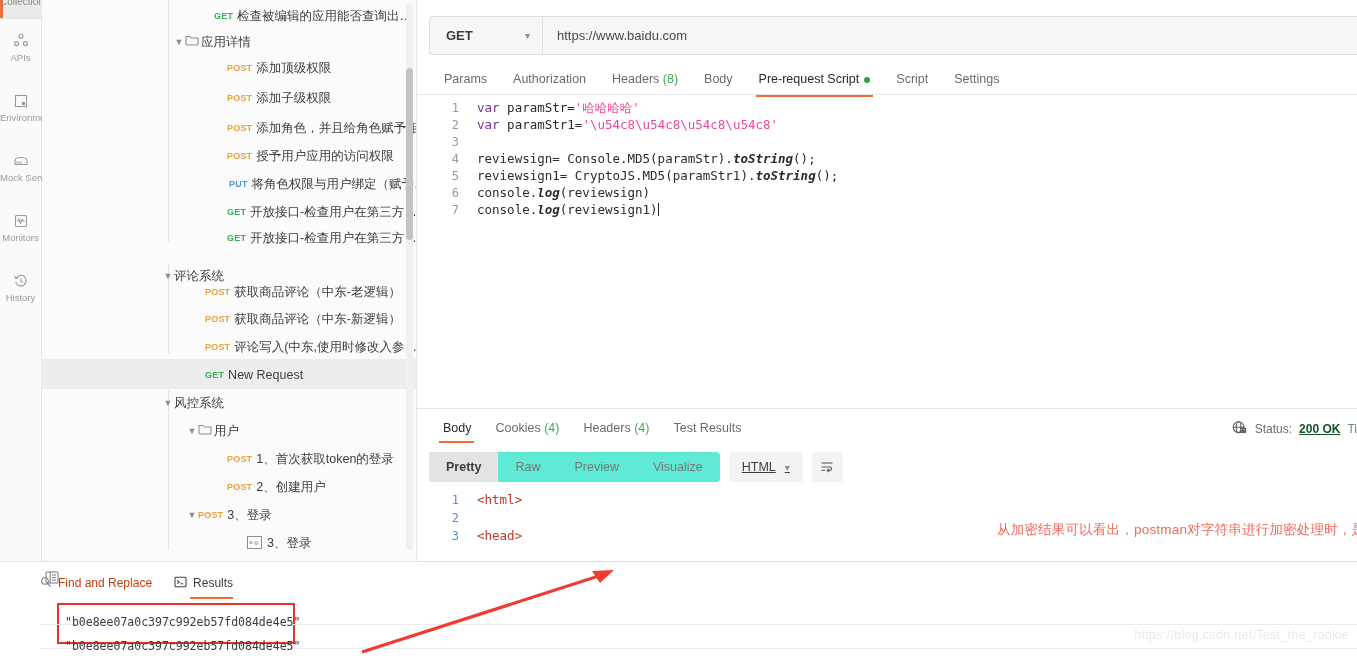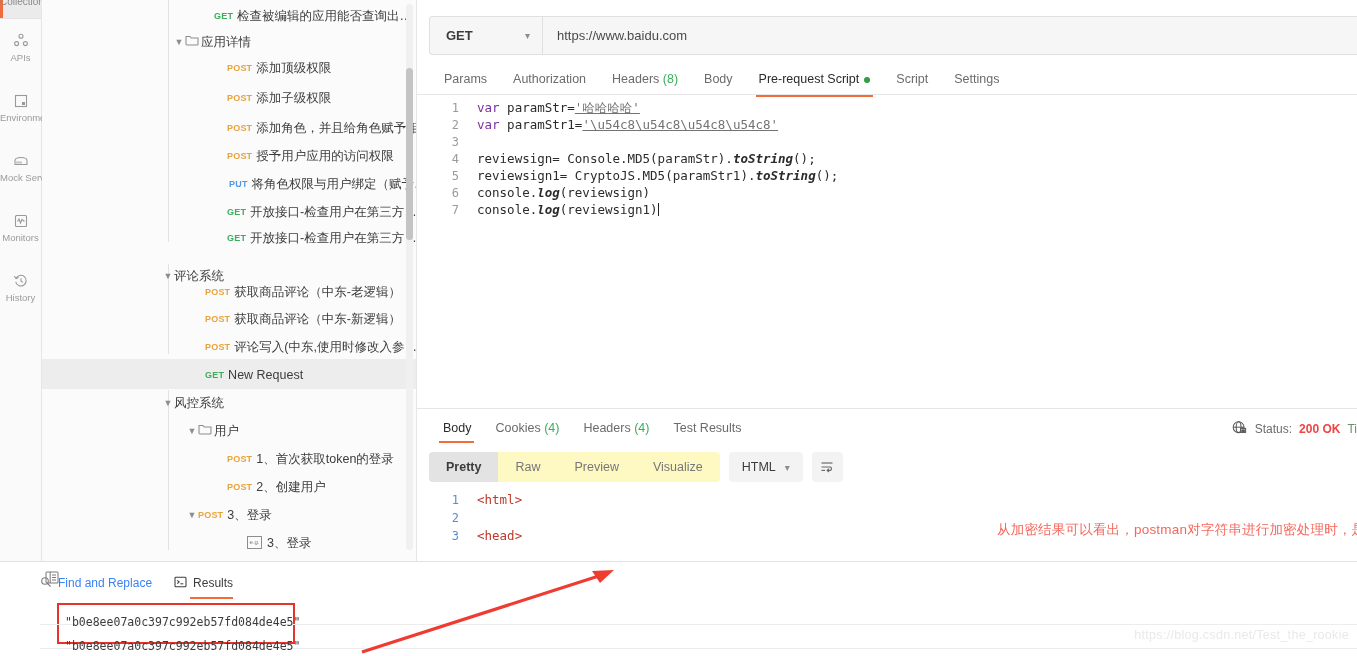--- a/index.html
+++ b/index.html
@@ -101,52 +101,52 @@
   .hrule{position:absolute;left:0;width:100%;height:1px;background:#e6e6e6;}
 
   
   .editor{position:absolute;left:12px;top:99px;width:1345px;height:300px;overflow:hidden;}
   .cline{height:17px;line-height:17px;font-family:"DejaVu Sans Mono","Liberation Mono",monospace;font-size:12.5px;white-space:pre;}
   .gut{
     display:inline-block;width:48px;text-align:right;padding-right:18px;
     box-sizing:border-box;color:#9a9a9a;font-size:12px;
   }
   .kw{color:#7b2fa0;}
-  .str{color:#737373;text-decoration:underline;}
+  .str{color:#ec4899;}
   .fn{color:#2b2b2b;font-weight:bold;font-style:italic;}
   .pl{color:#2b2b2b;text-align:right;}
   .caret{display:inline-block;width:1px;height:13px;background:#222;vertical-align:-2px;}
 
   
   .resp{position:absolute;left:0;top:409px;width:100%;height:152px;}
   .resptabs{position:absolute;left:12px;top:6px;height:26px;display:flex;}
   .resptab{
     padding:0 12px;height:26px;line-height:26px;font-size:12.5px;color:#6b6b6b;
     position:relative;cursor:pointer;white-space:nowrap;
   }
   .resptab:first-child{padding-left:14px;}
   .resptab.on{color:#2b2b2b;}
   .resptab.on:after{content:"";position:absolute;left:10px;right:10px;bottom:-2px;height:2px;background:#f26b3a;}
   .resptab .cnt{color:#3aae5a;}
 
   .status{
     position:absolute;right:0;top:10px;display:flex;align-items:center;gap:7px;
     font-size:12px;color:#6b6b6b;white-space:nowrap;
   }
-  .status .ok{color:#ef4444;font-weight:600;}
+  .status .ok{color:#14532d;font-weight:600;text-decoration:underline;}
 
   .viewbar{position:absolute;left:12px;top:43px;height:30px;display:flex;align-items:center;gap:9px;}
-  .segwrap{display:flex;background:#fef9c3;border-radius:4px;overflow:hidden;height:30px;}
+  .segwrap{display:flex;background:#5eead4;border-radius:4px;overflow:hidden;height:30px;}
   .seg{
     padding:0 17px;height:30px;line-height:30px;font-size:12.5px;color:#777;cursor:pointer;white-space:nowrap;
   }
   .seg.on{background:#e3e3e3;color:#3c3c3c;font-weight:600;}
   .fmt{
     display:flex;align-items:center;gap:9px;background:#f3f3f3;border-radius:4px;
-    height:30px;padding:0 13px;font-size:12.5px;color:#3c3c3c;cursor:pointer;
+    height:30px;padding:0 13px;font-size:12.5px;color:#3c3c3c;cursor:pointer;text-decoration:underline;
   }
   .fmt .cv{color:#8d8d8d;font-size:10px;}
   .wrapbtn{
     width:31px;height:30px;background:#f3f3f3;border-radius:4px;display:flex;
     align-items:center;justify-content:center;cursor:pointer;
   }
 
   .bodycode{position:absolute;left:12px;top:82px;width:1000px;}
   .bline{height:18px;line-height:18px;font-family:"DejaVu Sans Mono","Liberation Mono",monospace;font-size:12.5px;white-space:pre;}
   .bgut{display:inline-block;width:48px;text-align:right;padding-right:18px;box-sizing:border-box;color:#5b8ad6;font-size:12px;}
@@ -154,21 +154,21 @@
 
   
   .annot{
     position:absolute;left:580px;top:521px;font-size:13.5px;color:#f4685c;
     white-space:nowrap;letter-spacing:.2px;
   }
 
   
   .bottom{position:absolute;left:0;top:561px;width:100%;height:95px;background:#fff;border-top:1px solid #e2e2e2;}
   .btools{position:absolute;left:40px;top:8px;height:26px;display:flex;align-items:center;gap:22px;}
-  .btool{display:flex;align-items:center;gap:6px;font-size:12px;color:#3b82f6;cursor:pointer;position:relative;height:26px;}
+  .btool{display:flex;align-items:center;gap:6px;font-size:12px;color:#c2410c;cursor:pointer;position:relative;height:26px;}
   .btool.on{color:#3c3c3c;}
   .btool.on:after{content:"";position:absolute;left:16px;right:0;bottom:-3px;height:2px;background:#f26b3a;}
   .panelico{position:absolute;left:45px;top:571px;cursor:pointer;}
 
   .conbox{position:absolute;left:57px;top:41px;width:238px;height:41px;border:2px solid #e8332a;box-sizing:border-box;}
   .conline{
     position:absolute;left:65px;height:22px;line-height:22px;
     font-family:"DejaVu Sans Mono","Liberation Mono",monospace;font-size:11.5px;color:#3c3c3c;
   }
   .consep{position:absolute;left:40px;width:1317px;height:1px;background:#ededed;}

